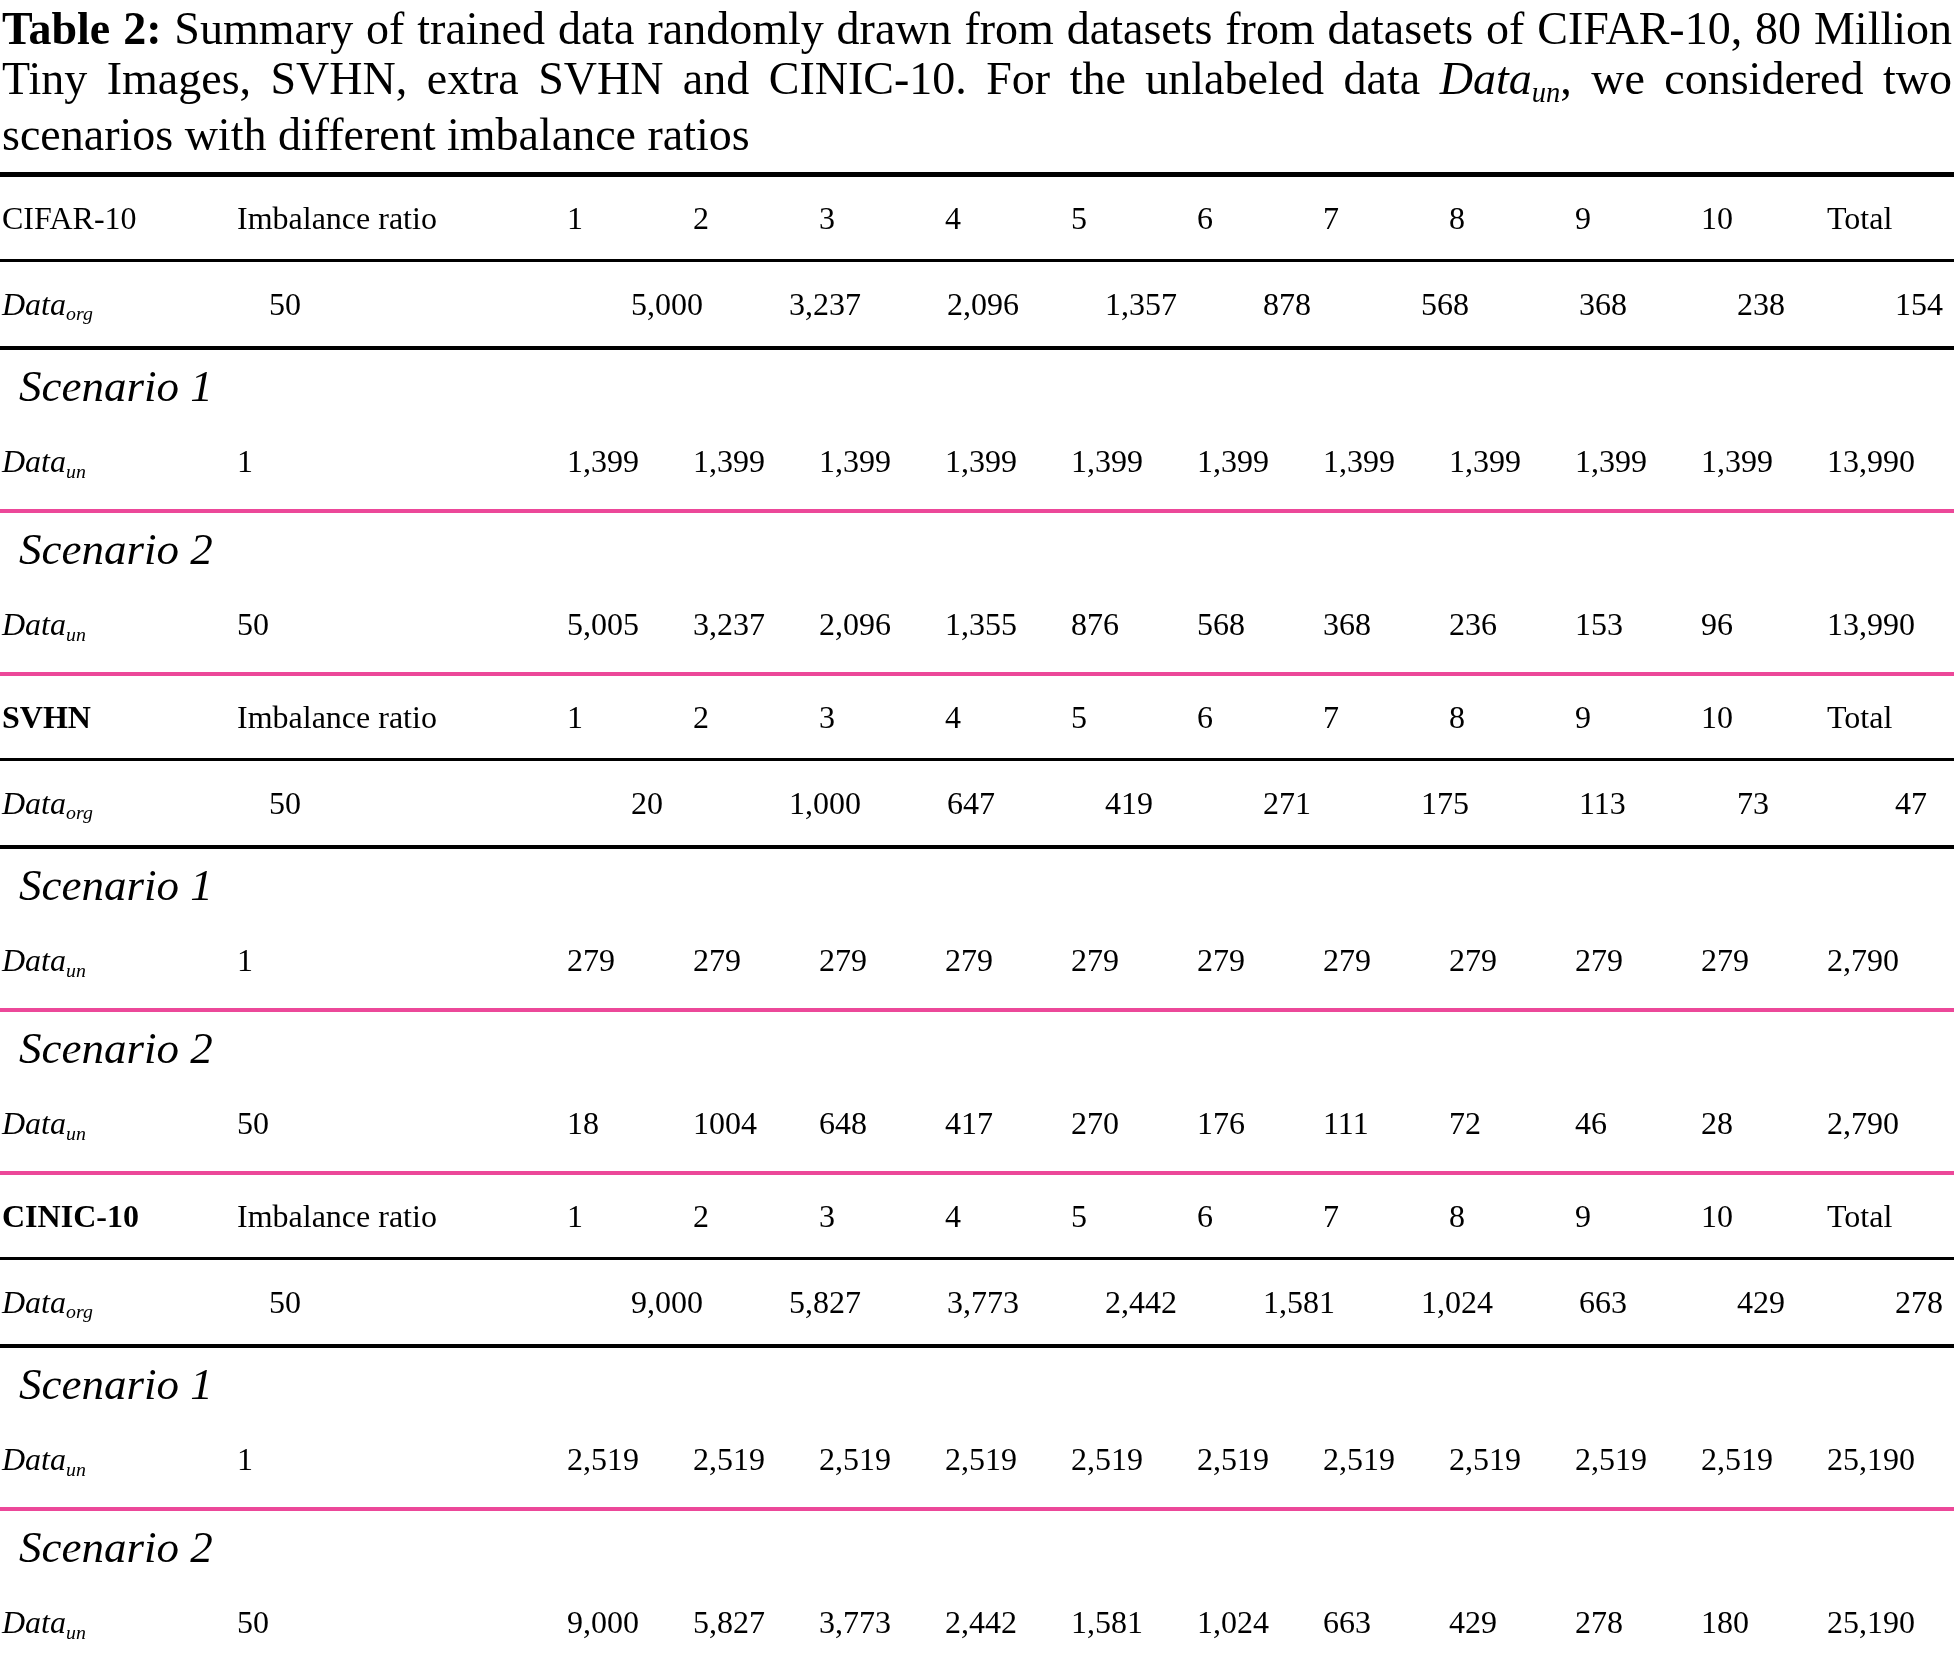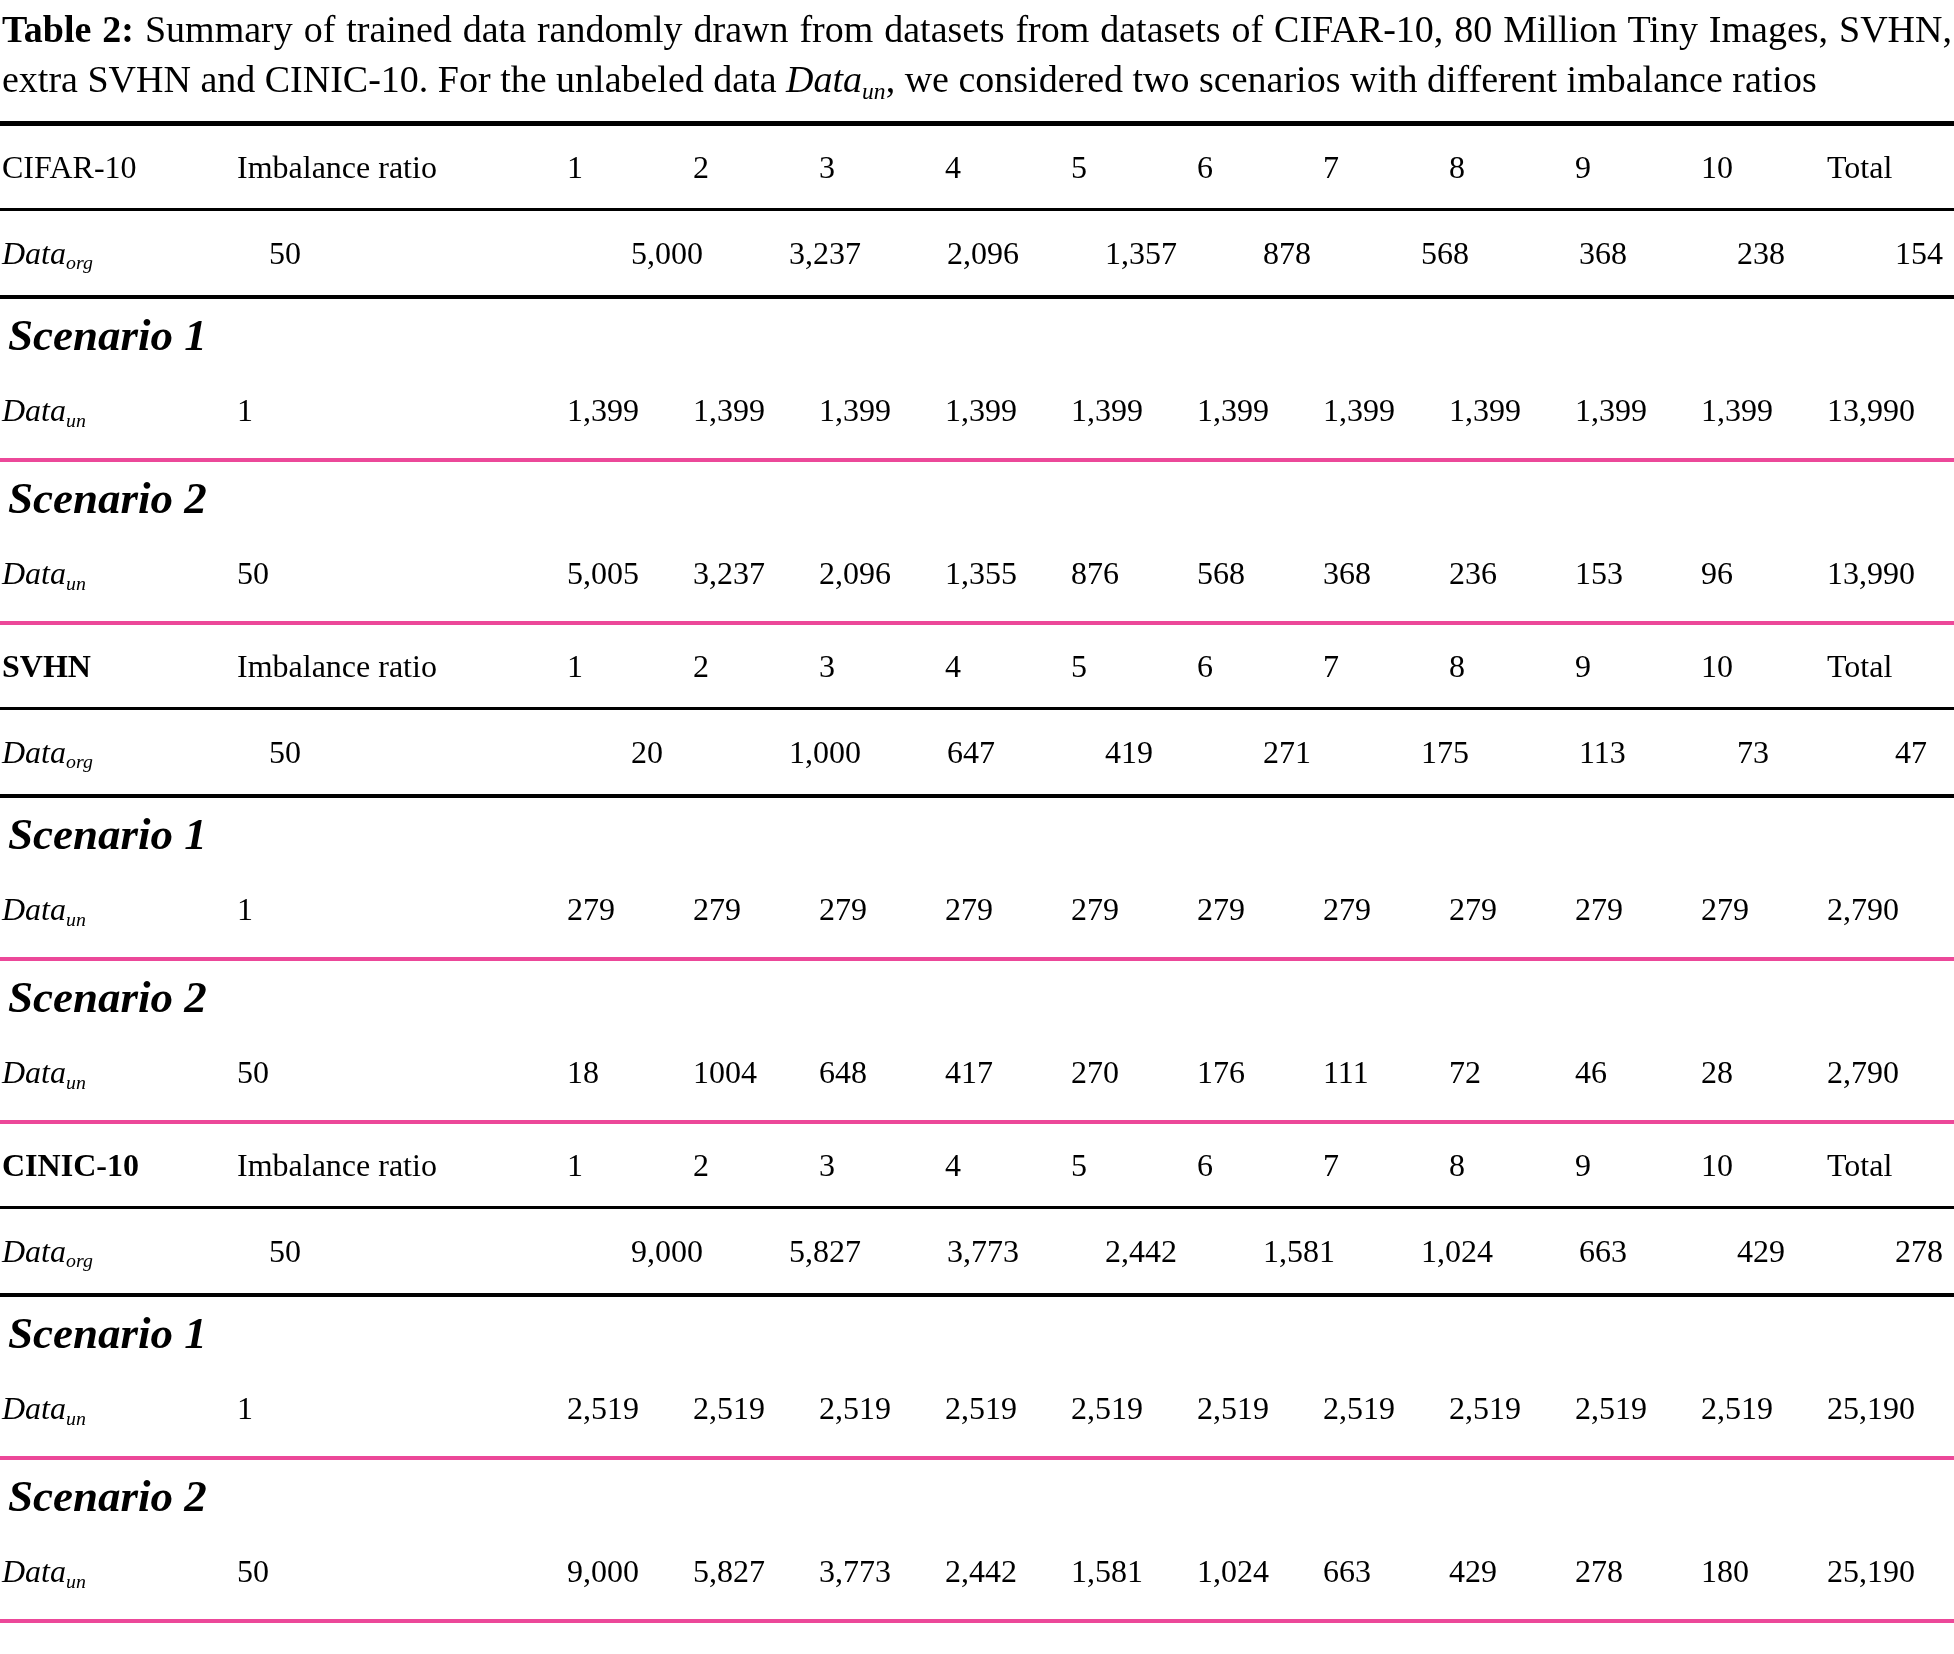--- a/index.html
+++ b/index.html
@@ -1,36 +1,36 @@
 <!DOCTYPE html>
 <html><head>
 <meta charset="utf-8">
 <style>
   html,body{margin:0;padding:0;background:#ffffff;color:#000000;}
   body{width:1954px;height:1654px;font-family:"Liberation Serif",serif;overflow:hidden;}
 
-  .caption{margin:0;padding:4px 2px 0 2px;font-size:38px;line-height:50px;text-align:justify;}
+  .caption{margin:0;padding:4px 2px 0 2px;font-size:46px;line-height:50px;text-align:justify;}
   .caption .b{font-weight:bold;}
   .caption .i{font-style:italic;}
   .sub{font-size:0.62em;font-style:italic;position:relative;top:0.28em;letter-spacing:0;}
 
   .top-rule{height:5px;background:#000;margin-top:12px;}
 
   .row{display:grid;grid-template-columns:235px 330px repeat(10,126px) 129px;align-items:center;font-size:32px;}
   .cell{white-space:nowrap;overflow:visible;padding-left:2px;}
 
   .header-row{height:82px;border-bottom:3px solid #000;}
   .header-row .dataset{font-weight:normal;}
   .header-row .dataset.bold{font-weight:bold;}
 
   .org-row{height:84px;border-bottom:4px solid #000;gap:32px;}
   .scen-row{height:95px;border-bottom:4px solid #ec4899;}
 
   .heading-row{height:62px;display:flex;align-items:flex-end;padding-bottom:2px;}
-  .scenario{font-weight:bold;font-style:italic;font-size:45px;padding-left:8px;}
+  .scenario{font-weight:normal;font-style:italic;font-size:45px;padding-left:19px;}
 
   .it{font-style:italic;}
 </style>
 </head>
 <body>
 
 <div>
   <p class="caption" id="caption"><span class="b">Table 2:</span><span> Summary of trained data randomly drawn from datasets from datasets of CIFAR-10, 80 Million Tiny Images, SVHN, extra SVHN and CINIC-10. For the unlabeled data </span><span class="i">Data</span><span class="sub">un</span><span>, we considered two scenarios with different imbalance ratios</span></p>
   <div class="top-rule"></div>
   <div id="tbl">

